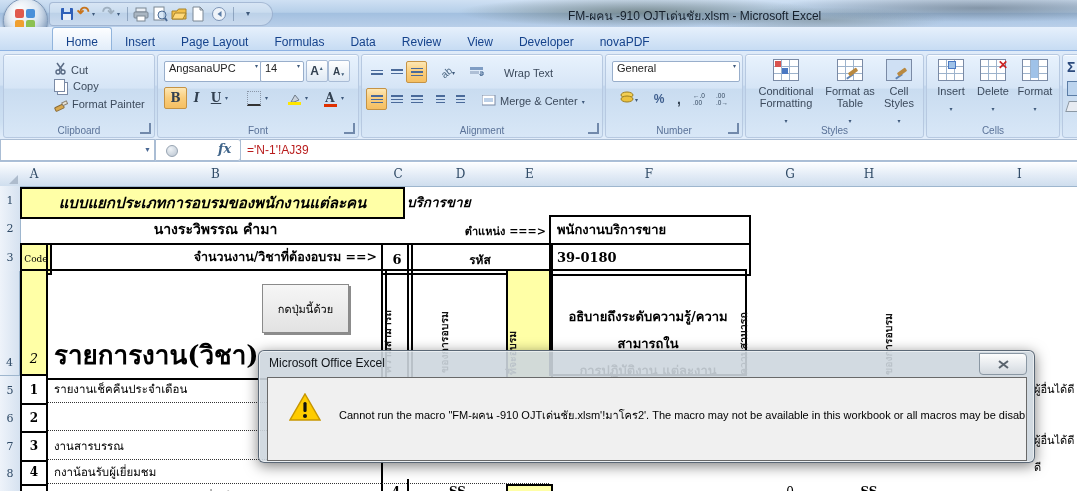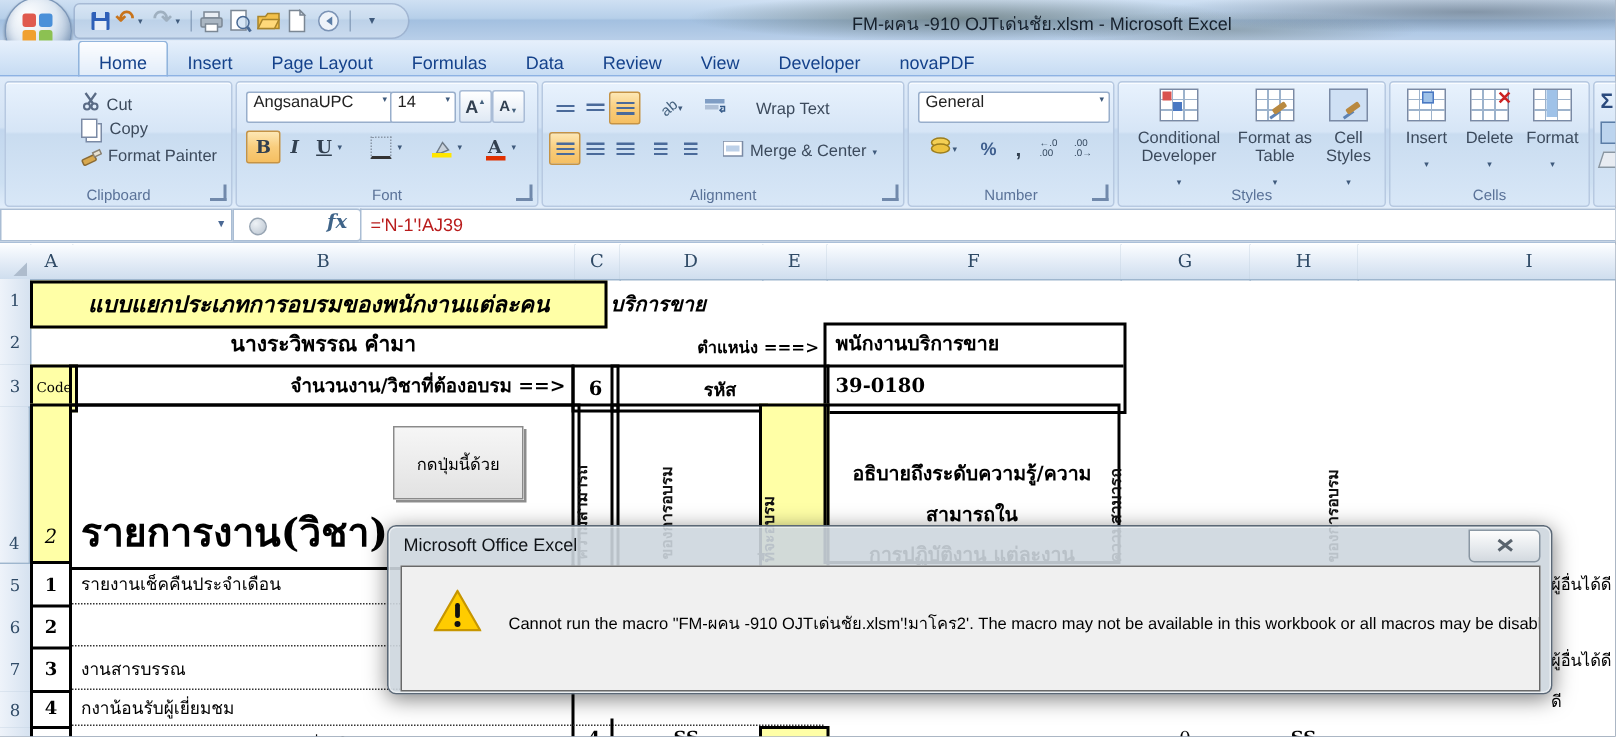--- a/index.html
+++ b/index.html
@@ -316,21 +316,21 @@
       <div class="glabel">Number</div>
       <div class="launcher"></div>
     </div>
 
     <div class="rgroup" style="left:745px;width:177px">
       <div class="abs" style="left:4px;top:4px;width:72px;text-align:center">
         <span class="cellgrid">
           <span style="position:absolute;left:1px;top:1px;width:6px;height:6px;background:#d9534f"></span>
           <span style="position:absolute;left:8px;top:8px;width:6px;height:6px;background:#4a78c2"></span>
         </span>
-        <div class="rlbl" style="white-space:normal;line-height:12px">Conditional Developer</div>
+        <div class="rlbl" style="white-space:normal;line-height:12px">Conditional Formatting</div>
         <span class="dda">▾</span>
       </div>
       <div class="abs" style="left:78px;top:4px;width:52px;text-align:center">
         <span class="cellgrid"><span class="brush" style="left:10px;top:10px"></span></span>
         <div class="rlbl" style="white-space:normal;line-height:12px">Format as Table</div>
         <span class="dda">▾</span>
       </div>
       <div class="abs" style="left:132px;top:4px;width:42px;text-align:center">
         <span class="cellgrid" style="background:#cfe0f4"><span class="brush" style="left:10px;top:10px"></span></span>
         <div class="rlbl" style="white-space:normal;line-height:12px">Cell Styles</div>

